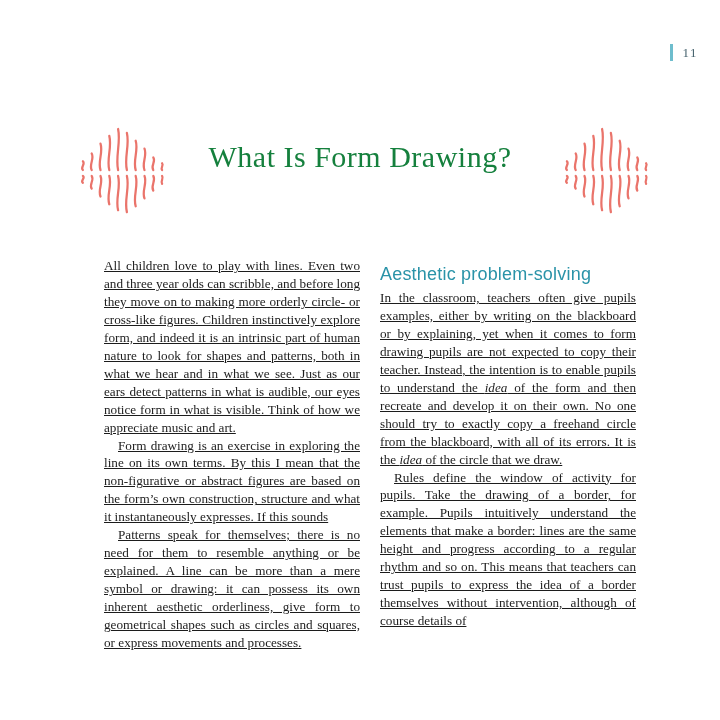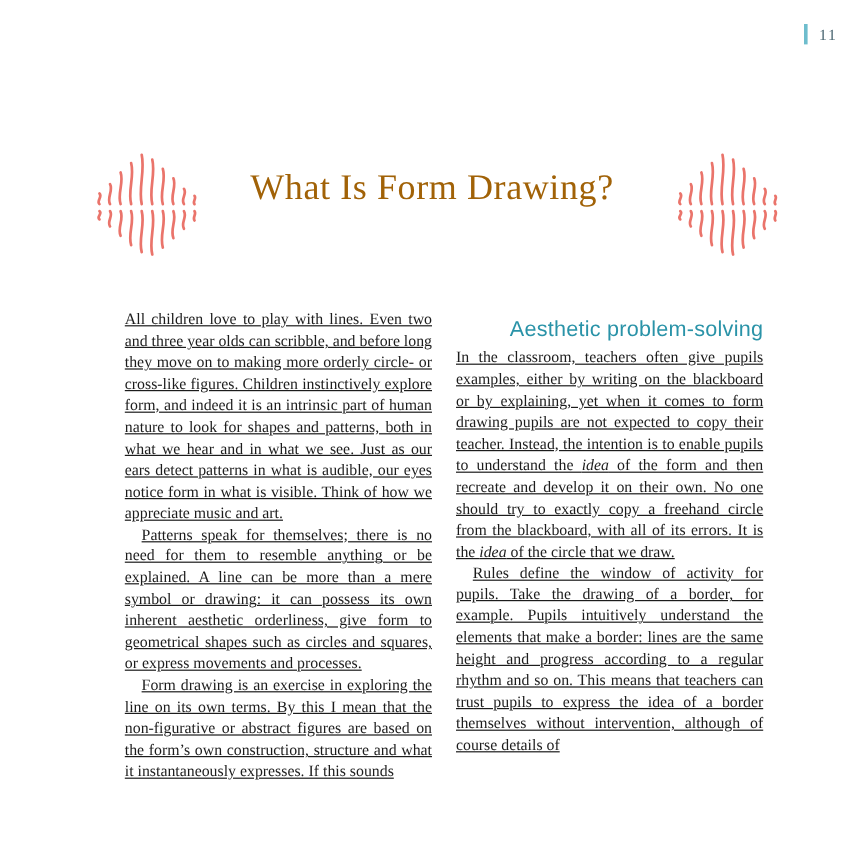--- a/index.html
+++ b/index.html
@@ -2,49 +2,49 @@
 <html><head>
 <meta charset="utf-8">
 <style>
   html, body { margin:0; padding:0; }
   body {
     width:720px; height:720px; background:#ffffff; position:relative;
     font-family:"Liberation Serif", serif; overflow:hidden;
   }
 
   
-  .pagenum { position:absolute; top:20px; right:22px; display:flex; align-items:center; gap:9px;text-align:center; }
+  .pagenum { position:absolute; top:44px; right:22px; display:flex; align-items:center; gap:9px;text-align:center; }
   .pagenum-bar { width:3px; height:17px; background:#6ebdcd; display:inline-block; }
   .pagenum-text { font-size:13px; color:#48646f; letter-spacing:1.5px; }
 
   
   .title {
     position:absolute; top:140px; left:0; width:720px; margin:0;
     text-align:center; font-size:30px; font-weight:normal;
-    color:#a16207; letter-spacing:0.5px;
+    color:#15803d; letter-spacing:0.5px;
     font-family:"Liberation Serif", serif;
   }
 
   
   .ornament { position:absolute; top:127px; width:88px; height:93px; }
   .ornament-left  { left:78px; }
   .ornament-right { left:562px; }
 
   
   .columns { position:absolute; left:104px; top:257px; width:532px; display:flex; gap:20px; }
   .col { width:256px; }
   .col p {
     margin:0; font-size:13.2px; line-height:17.95px;
     text-align:justify; color:#1c1c1c;text-decoration:underline;
   }
   .col p.indent { text-indent:14px; }
   .col p em { font-style:italic; }
   .subhead {
     margin:7px 0 4px 0; font-family:"Liberation Sans", sans-serif;
-    font-weight:normal; font-size:18px; color:#2a93a8; letter-spacing:0.2px;text-align:right;
+    font-weight:normal; font-size:18px; color:#2a93a8; letter-spacing:0.2px;
   }
 </style>
 </head>
 <body>
 
 <svg width="0" height="0" style="position:absolute" aria-hidden="true">
   <defs>
     <g id="wave-ornament" fill="none" stroke-width="2.3" stroke-linecap="round" opacity="0.9">
 
       <path d="M5,35 c3,3 -3,6 0,9"></path>
@@ -86,22 +86,22 @@
   <h1 class="title">What Is Form Drawing?</h1>
 
   <svg class="ornament ornament-right" viewBox="0 0 90 95" stroke="#e8655b">
     <use href="#wave-ornament"></use>
   </svg>
 
   <div class="columns">
 
     <div class="col">
       <p>All children love to play with lines. Even two and three year olds can scribble, and before long they move on to making more orderly circle- or cross-like figures. Children instinctively explore form, and indeed it is an intrinsic part of human nature to look for shapes and patterns, both in what we hear and in what we see. Just as our ears detect patterns in what is audible, our eyes notice form in what is visible. Think of how we appreciate music and art.</p>
+      <p class="indent">Form drawing is an exercise in exploring the line on its own terms. By this I mean that the non-figurative or abstract figures are based on the form’s own construction, structure and what it instantaneously expresses. If this sounds</p>
       <p class="indent">Patterns speak for themselves; there is no need for them to resemble anything or be explained. A line can be more than a mere symbol or drawing: it can possess its own inherent aesthetic orderliness, give form to geometrical shapes such as circles and squares, or express movements and processes.</p>
-      <p class="indent">Form drawing is an exercise in exploring the line on its own terms. By this I mean that the non-figurative or abstract figures are based on the form’s own construction, structure and what it instantaneously expresses. If this sounds</p>
     </div>
 
     <div class="col">
       <h2 class="subhead">Aesthetic problem-solving</h2>
       <p><span>In the classroom, teachers often give pupils examples, either by writing on the blackboard or by explaining, yet when it comes to form drawing pupils are not expected to copy their teacher. Instead, the intention is to enable pupils to understand the </span><em>idea</em><span> of the form and then recreate and develop it on their own. No one should try to exactly copy a freehand circle from the blackboard, with all of its errors. It is the </span><em>idea</em><span> of the circle that we draw.</span></p>
       <p class="indent">Rules define the window of activity for pupils. Take the drawing of a border, for example. Pupils intuitively understand the elements that make a border: lines are the same height and progress according to a regular rhythm and so on. This means that teachers can trust pupils to express the idea of a border themselves without intervention, although of course details of</p>
     </div>
 
   </div>
 </div>

